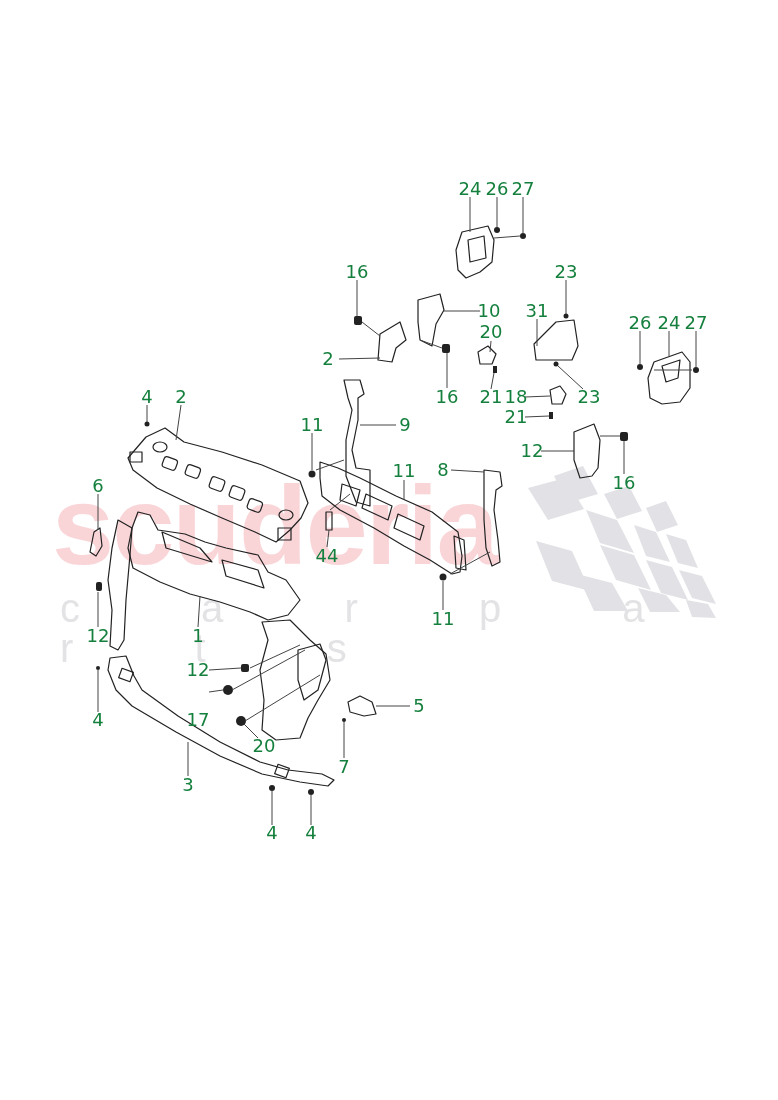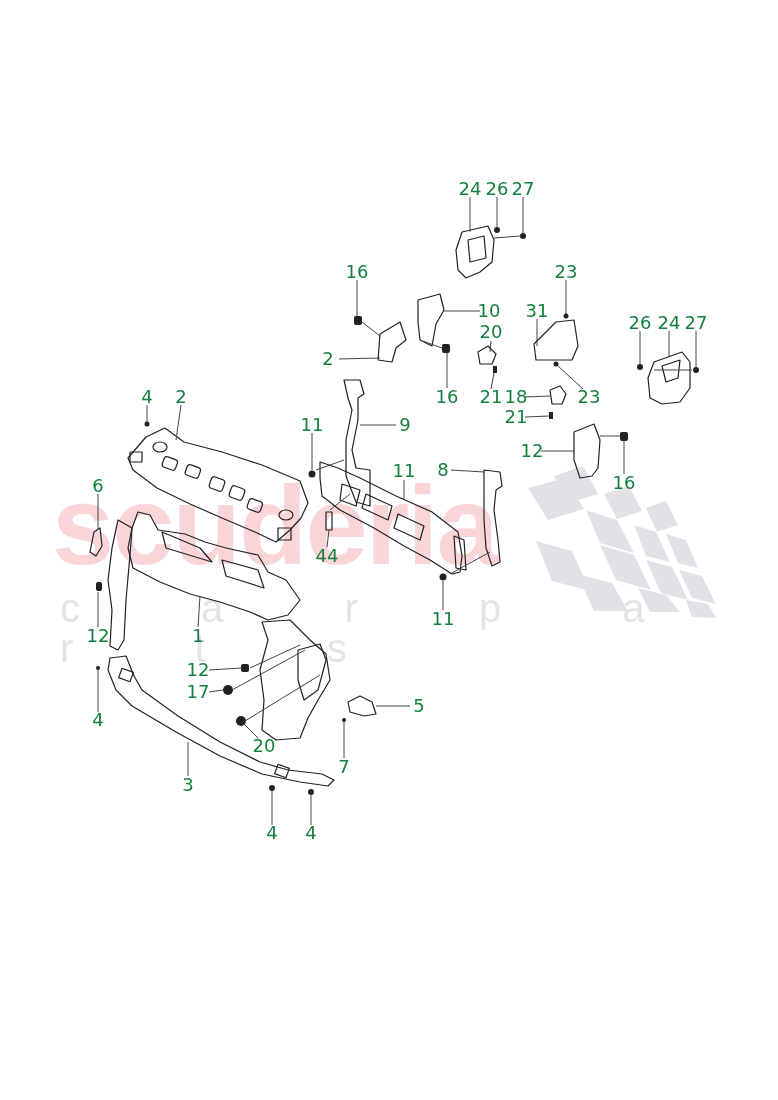--- a/index.html
+++ b/index.html
@@ -208,21 +208,21 @@
   <div class="callout" style="left:312px;top:425px">11</div>
   <div class="callout" style="left:443px;top:619px">11</div>
   <div class="callout" style="left:98px;top:636px">12</div>
   <div class="callout" style="left:198px;top:670px">12</div>
   <div class="callout" style="left:532px;top:451px">12</div>
   <div class="callout" style="left:328px;top:359px">2</div>
   <div class="callout" style="left:489px;top:311px">10</div>
   <div class="callout" style="left:357px;top:272px">16</div>
   <div class="callout" style="left:447px;top:397px">16</div>
   <div class="callout" style="left:624px;top:483px">16</div>
-  <div class="callout" style="left:198px;top:692px">17</div>
+  <div class="callout" style="left:198px;top:720px">17</div>
   <div class="callout" style="left:264px;top:746px">20</div>
   <div class="callout" style="left:516px;top:397px">18</div>
   <div class="callout" style="left:491px;top:332px">20</div>
   <div class="callout" style="left:491px;top:397px">21</div>
   <div class="callout" style="left:516px;top:417px">21</div>
   <div class="callout" style="left:537px;top:311px">31</div>
   <div class="callout" style="left:566px;top:272px">23</div>
   <div class="callout" style="left:589px;top:397px">23</div>
   <div class="callout" style="left:470px;top:189px">24</div>
   <div class="callout" style="left:669px;top:323px">24</div>

